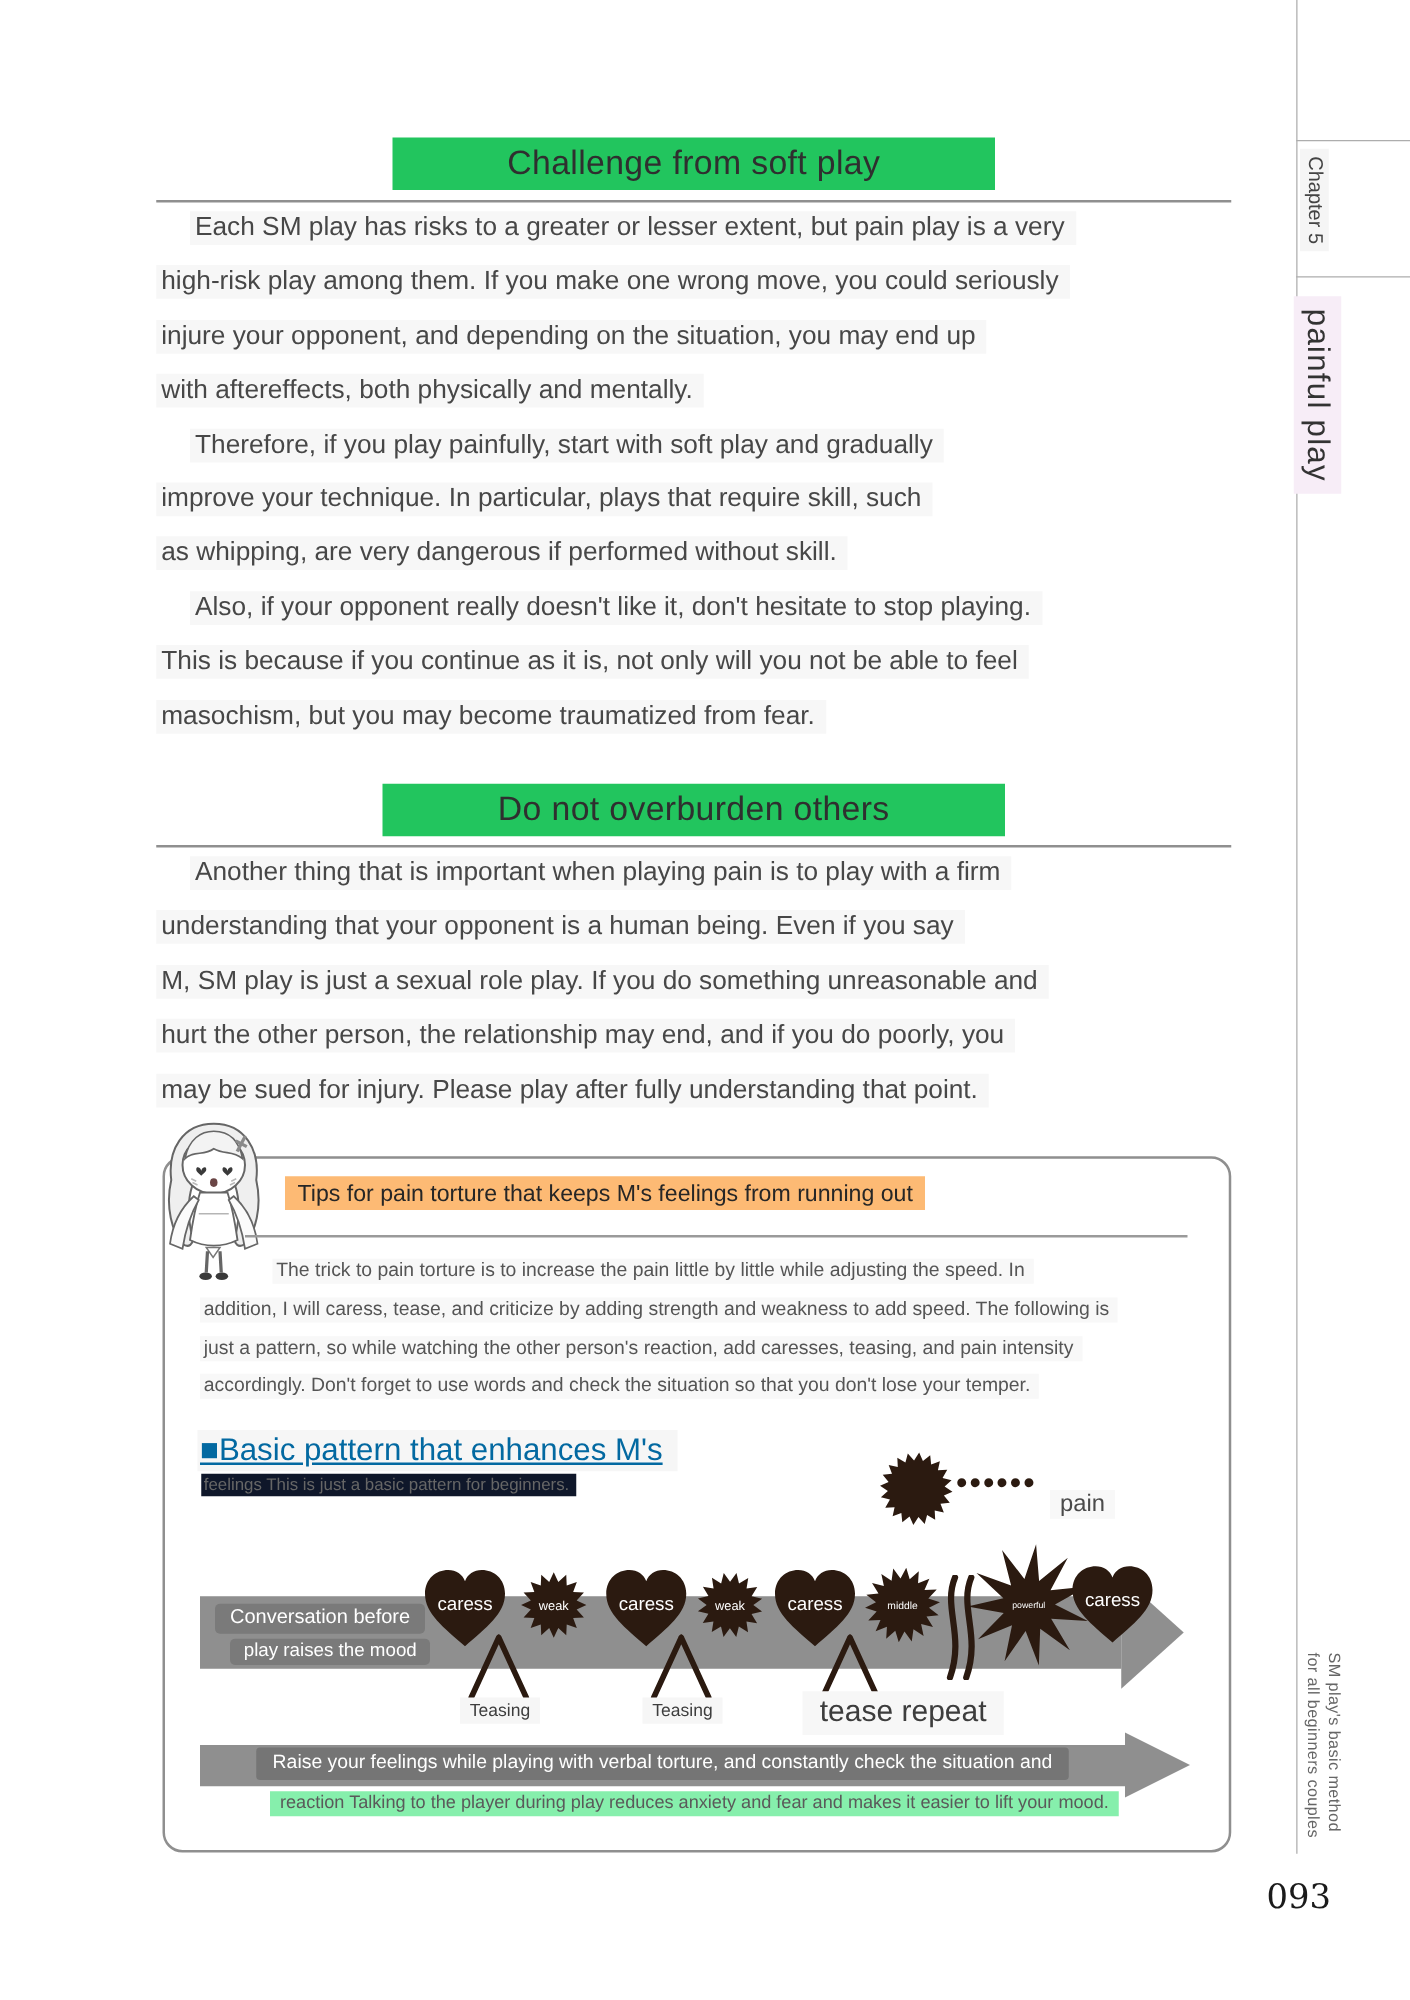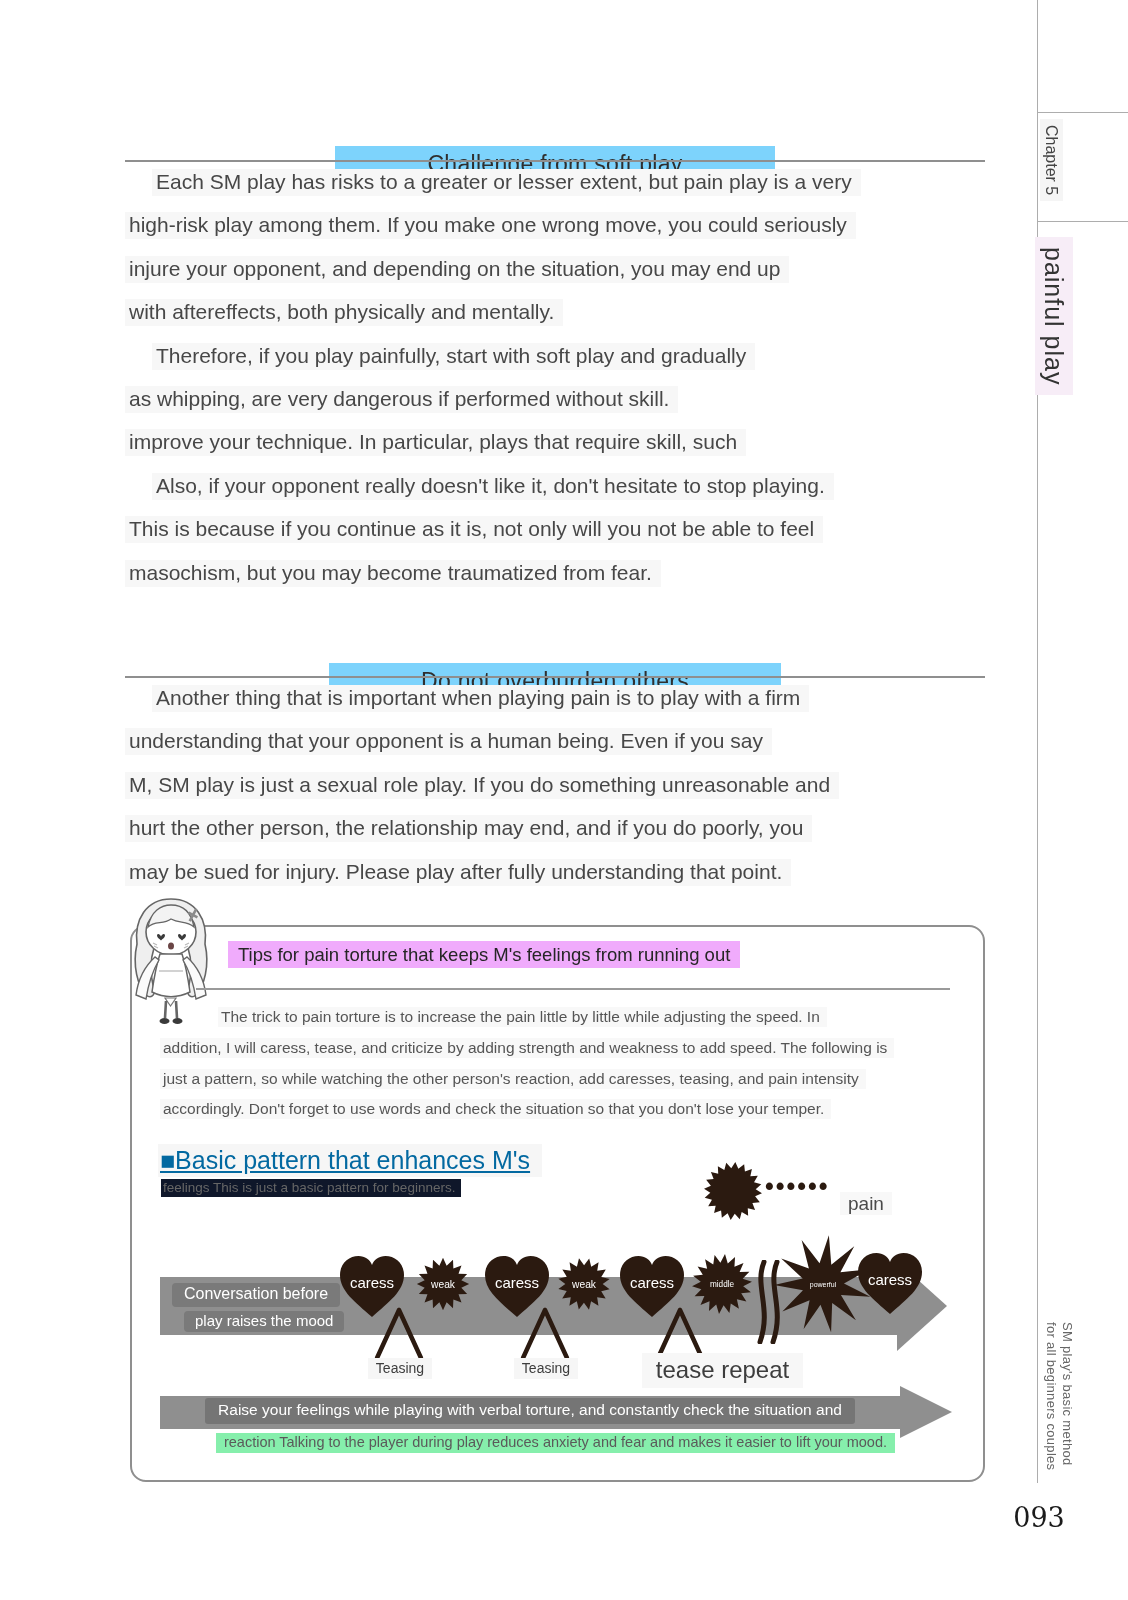--- a/index.html
+++ b/index.html
@@ -1,31 +1,31 @@
 <!DOCTYPE html>
 <html><head>
 <meta charset="utf-8">
 <style>
   html,body{margin:0;padding:0;background:#ffffff;}
   .page{position:relative;width:1128px;height:1600px;background:#fff;overflow:hidden;
         font-family:"Liberation Sans", sans-serif;}
   
   .heading-wrap{position:absolute;left:125px;width:860px;text-align:center;}
-  .heading-chip{display:inline-block;background:#7dd3fc;color:#2f2f2f;font-size:23px;
-                padding:5px 92px 6px 92px;letter-spacing:.3px;margin-top:36px;}
+  .heading-chip{display:inline-block;background:#22c55e;color:#2f2f2f;font-size:27px;
+                padding:5px 92px 6px 92px;letter-spacing:.3px;}
   .rule{position:absolute;left:125px;width:860px;height:2px;background:#8f8f8f;}
   .para{position:absolute;left:125px;width:875px;}
   .para .line{height:43.4px;white-space:nowrap;font-size:21px;color:#474747;}
   .para .line span{background:#f7f7f7;padding:1px 9px 3px 4px;}
   .para .line.indent{padding-left:27px;}
   
   .tips-box{position:absolute;left:130px;top:925px;width:851px;height:553px;
             border:2px solid #8f8f8f;border-radius:16px;background:#fff;}
   .tips-title{position:absolute;left:228px;top:944px;font-size:18.5px;color:#262626;}
-  .tips-title span{background:#f0abfc;padding:3px 10px;}
+  .tips-title span{background:#fdba74;padding:3px 10px;}
   .tips-rule{position:absolute;left:196px;top:988px;width:754px;height:2px;background:#9a9a9a;}
   .tips-para{position:absolute;left:160px;top:1008px;width:800px;}
   .tips-para .tline{height:30.8px;white-space:nowrap;font-size:15.5px;color:#555;}
   .tips-para .tline span{background:#f8f8f8;padding:1px 7px 2px 3px;}
   .tips-para .tline.indent{padding-left:58px;}
   .pattern-heading{position:absolute;left:158px;top:1146px;font-size:25px;color:#0369a1;text-decoration:underline;}
   .pattern-heading span{background:#f6f6f6;padding:2px 12px 3px 2px;}
   .pattern-note{position:absolute;left:161px;top:1180px;font-size:13.5px;color:#666;}
   .pattern-note span{background:#0f172a;padding:1px 6px 2px 2px;}
   .legend-burst{position:absolute;left:702px;top:1160px;}
@@ -81,22 +81,22 @@
     <span class="heading-chip">Challenge from soft play</span>
   </div>
   <div class="rule" style="top:160px"></div>
 
   <div class="para" style="top:170px">
     <div class="line indent"><span>Each SM play has risks to a greater or lesser extent, but pain play is a very</span></div>
     <div class="line"><span>high-risk play among them. If you make one wrong move, you could seriously</span></div>
     <div class="line"><span>injure your opponent, and depending on the situation, you may end up</span></div>
     <div class="line"><span>with aftereffects, both physically and mentally.</span></div>
     <div class="line indent"><span>Therefore, if you play painfully, start with soft play and gradually</span></div>
+    <div class="line"><span>improve your technique. In particular, plays that require skill, such</span></div>
     <div class="line"><span>as whipping, are very dangerous if performed without skill.</span></div>
-    <div class="line"><span>improve your technique. In particular, plays that require skill, such</span></div>
     <div class="line indent"><span>Also, if your opponent really doesn't like it, don't hesitate to stop playing.</span></div>
     <div class="line"><span>This is because if you continue as it is, not only will you not be able to feel</span></div>
     <div class="line"><span>masochism, but you may become traumatized from fear.</span></div>
   </div>
 
   <div class="heading-wrap" style="top:627px">
     <span class="heading-chip">Do not overburden others</span>
   </div>
   <div class="rule" style="top:676px"></div>
 

